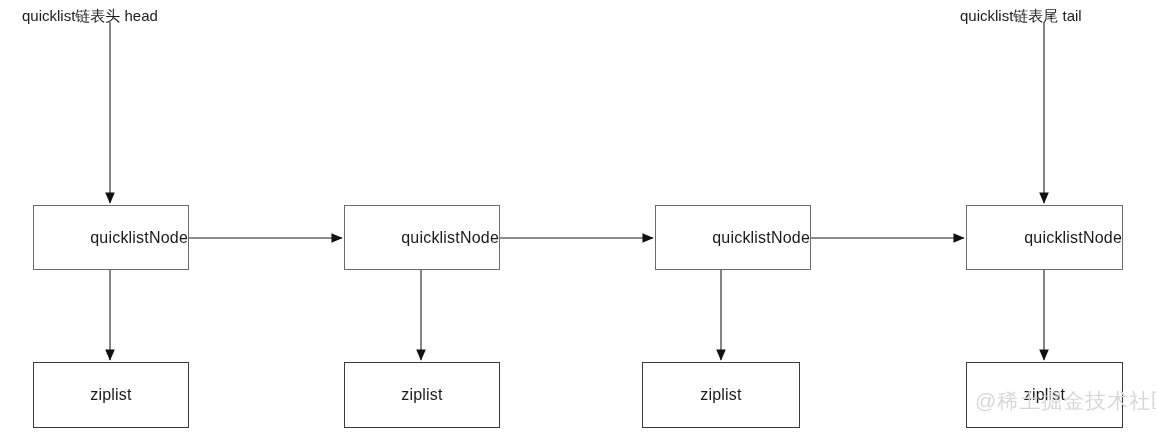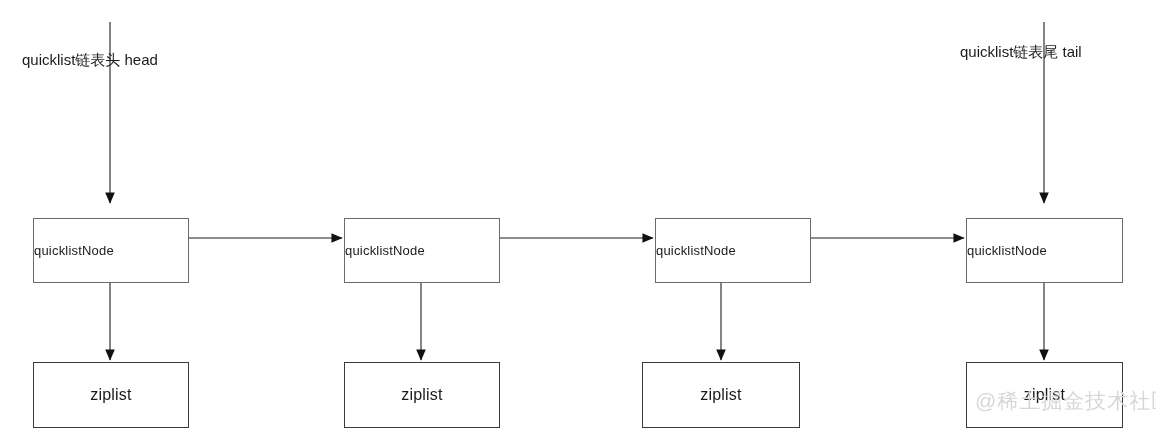--- a/index.html
+++ b/index.html
@@ -23,35 +23,34 @@
     height: 432px;
   }
   .label {
     position: absolute;
     font-size: 15px;
     line-height: 1;
     color: #1a1a1a;
     white-space: nowrap;
     font-family: "Liberation Sans", "DejaVu Sans", sans-serif;
   }
-  .label-head { left: 22px; top: 8px; margin-top: 44px; }
-  .label-tail { left: 960px; top: 8px; margin-top: 36px; }
+  .label-head { left: 22px; top: 8px; }
+  .label-tail { left: 960px; top: 8px; }
 
   .node-box {
     position: absolute;
     box-sizing: border-box;
     border: 1px solid #6b6b6b;
     background: #ffffff;
     display: flex;
     align-items: center;
-    justify-content: flex-start;
-    font-size: 13px;
+    justify-content: flex-end;
+    font-size: 16px;
     color: #1a1a1a;
     letter-spacing: 0.2px;
-    margin-top: 13px;
   }
   .ziplist-box {
     position: absolute;
     box-sizing: border-box;
     border: 1px solid #3a3a3a;
     background: transparent;
     display: flex;
     align-items: center;
     justify-content: center;
     font-size: 16px;

